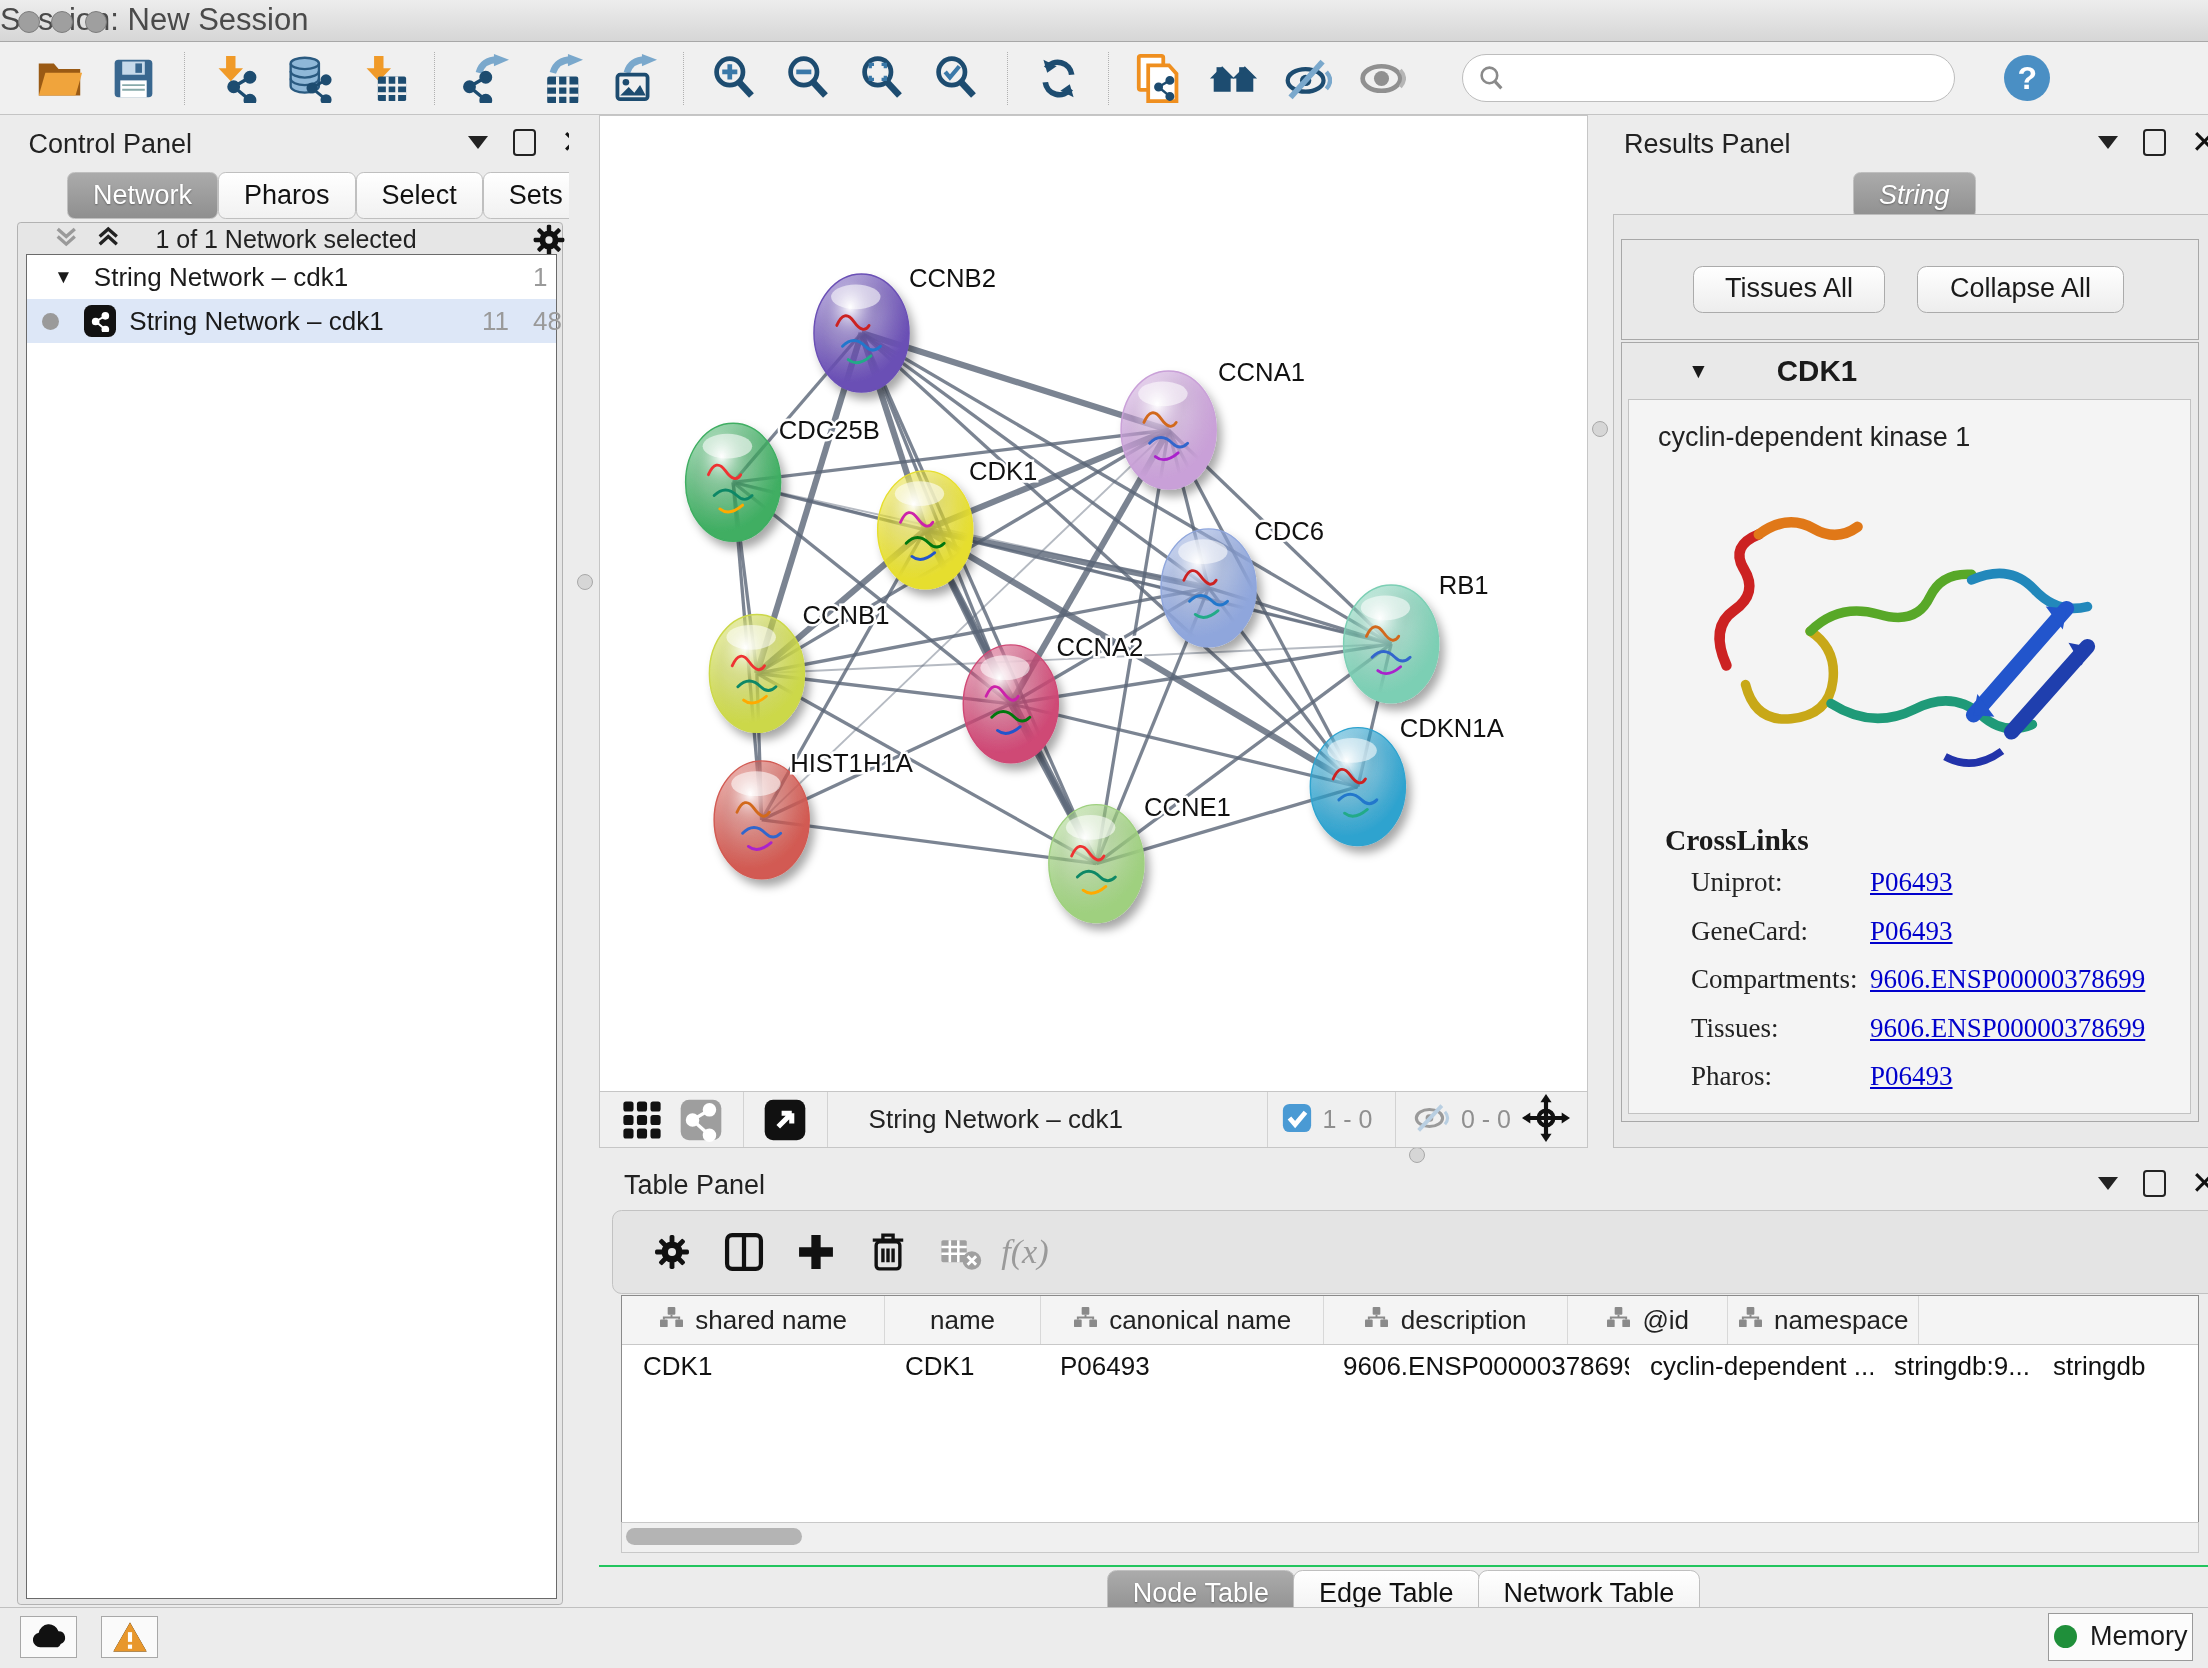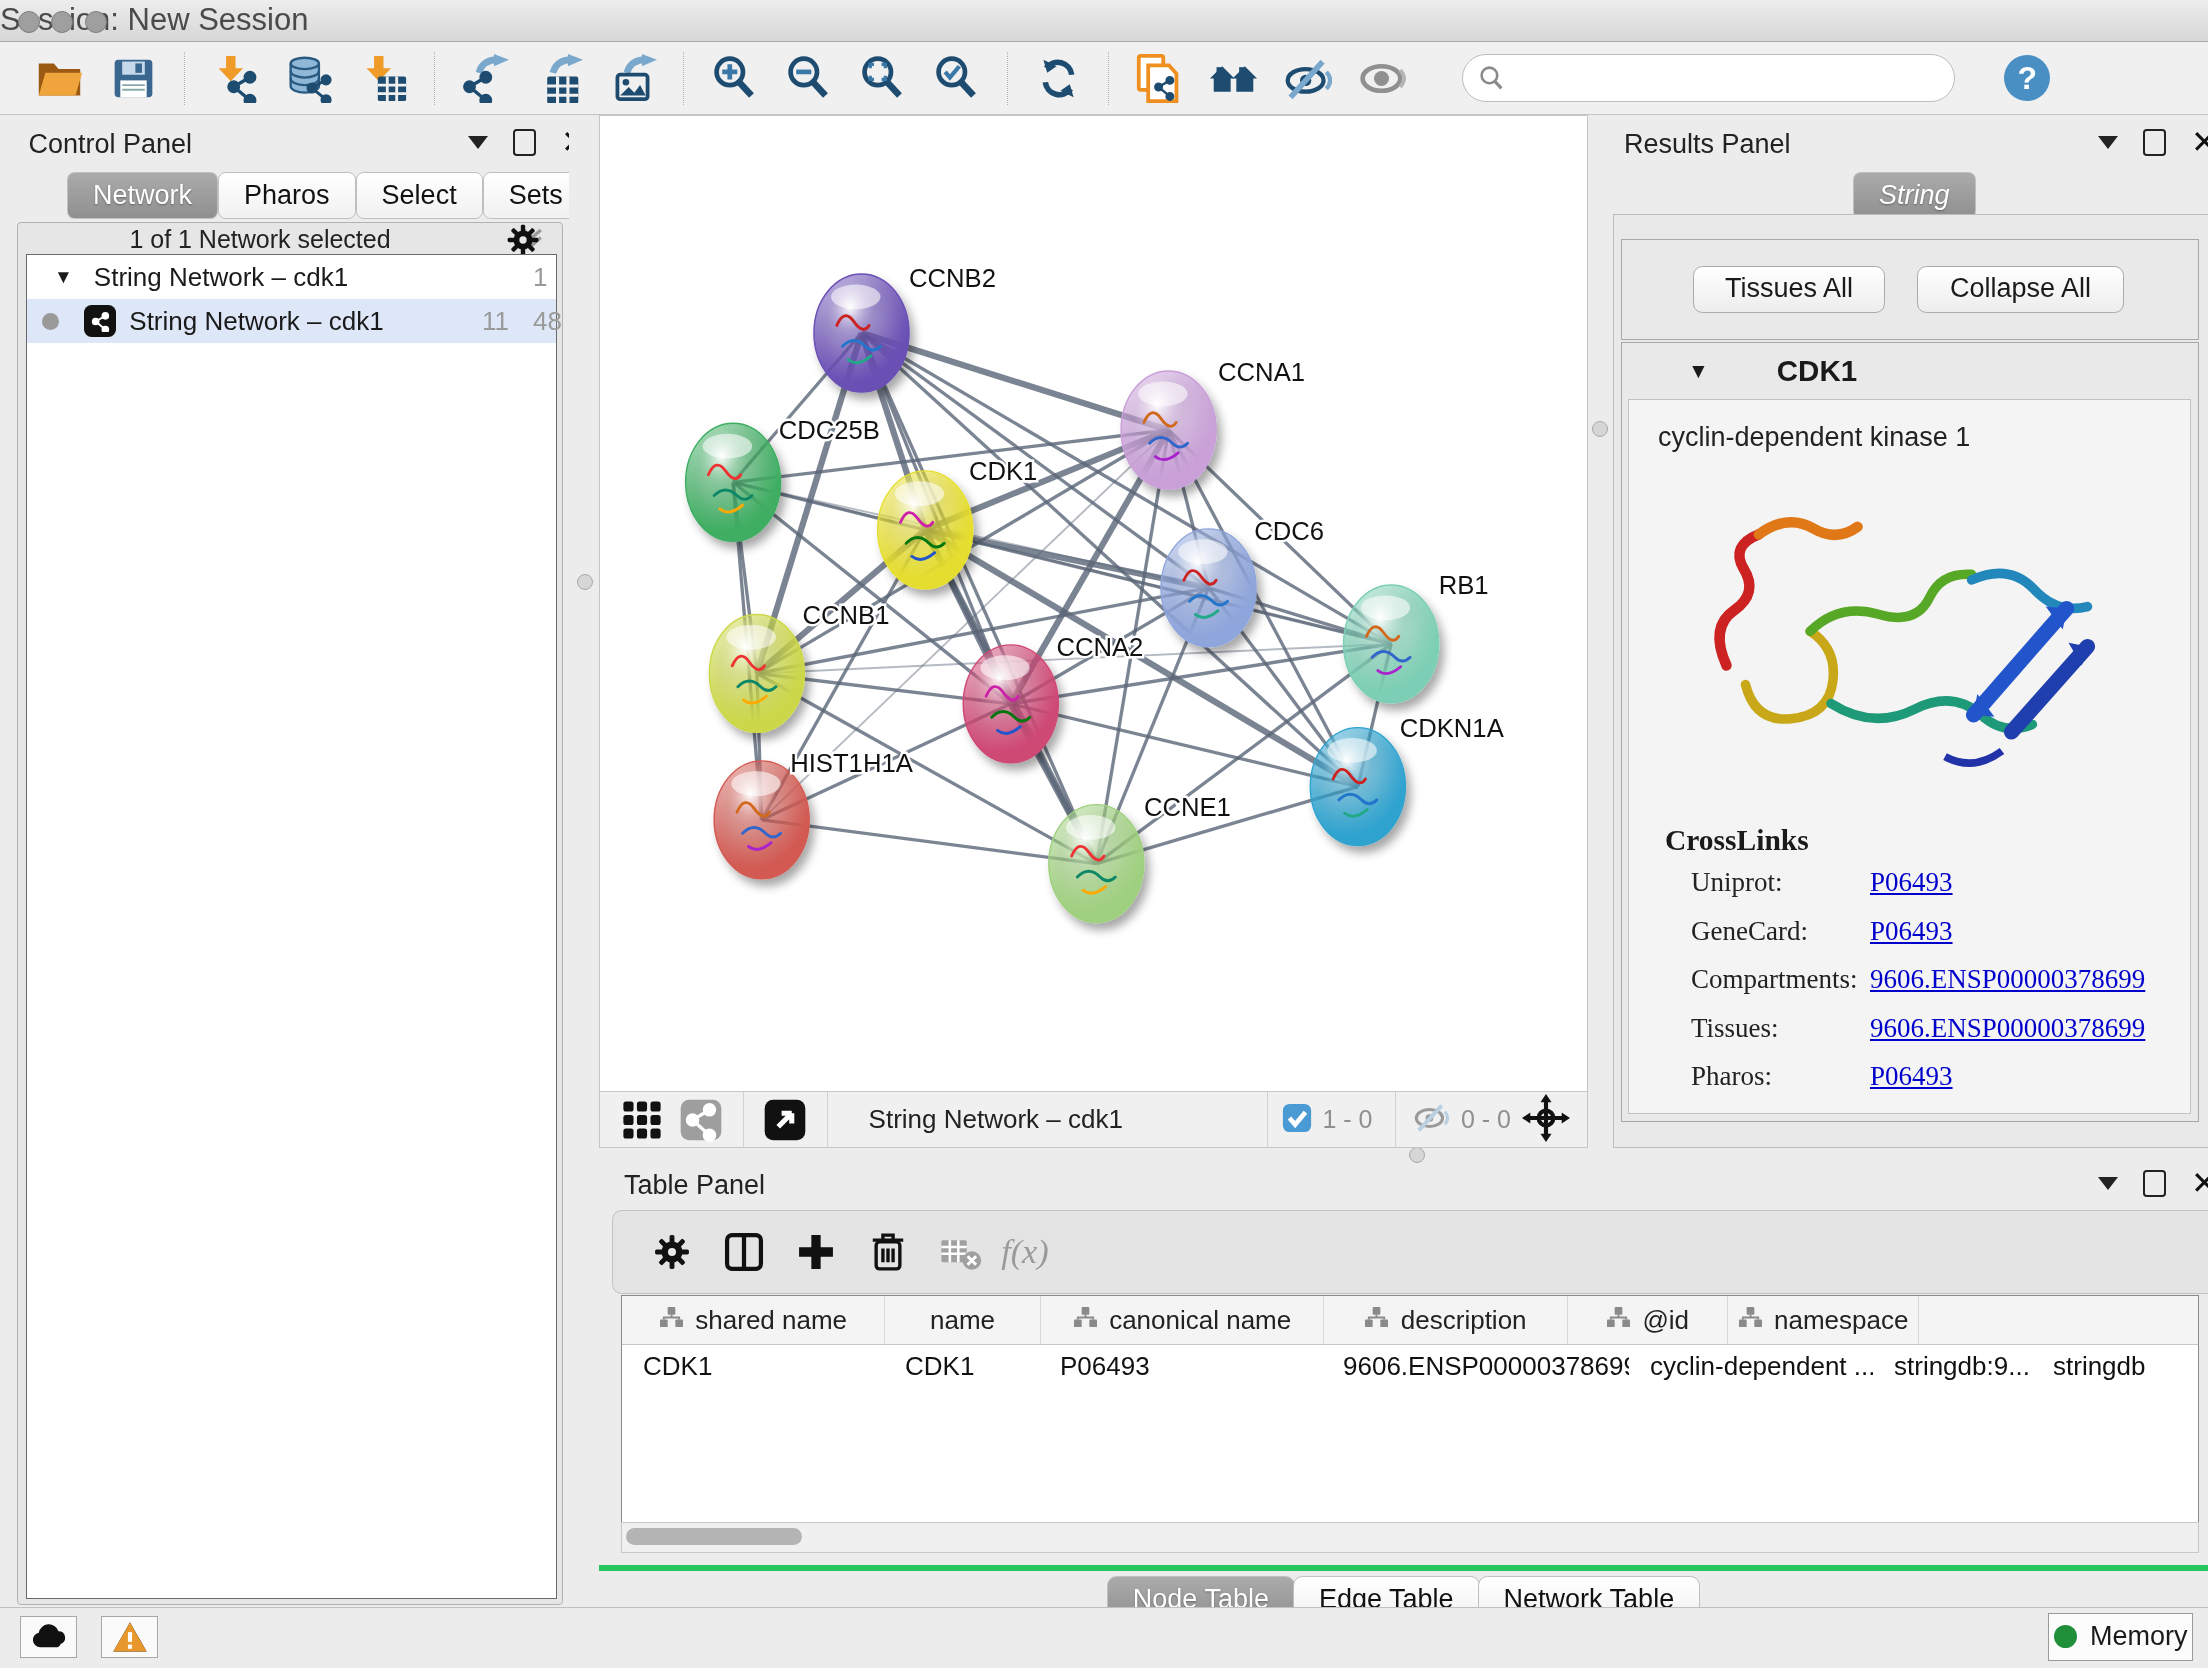--- a/index.html
+++ b/index.html
@@ -33,21 +33,21 @@
   .ic-close{font-size:32px;font-weight:bold;color:#111;line-height:23px;}
   .tab{height:45px;line-height:45px;padding:0 25px;font-size:27px;background:linear-gradient(#fff,#f1f1f1);
     border:1px solid #bfbfbf;border-radius:7.6px 7.6px 7.6px 7.6px;color:#111;}
   .tab.sel{background:linear-gradient(#ababab,#8f8f8f);color:#fff;text-shadow:0 1px 1.9px rgba(0,0,0,.35);}
   
   #cp-title{left:28.5px;top:129px;}
   #cp-icons{left:468px;top:129px;}
   #cp-tabs{left:67px;top:172px;display:flex;}
   #cp-box{left:17px;top:222px;width:544px;height:1381px;background:#e6e6e6;
     border:1px solid #b2b2b2;border-radius:3.8px;}
-  #cp-bar{left:13px;top:225px;width:533px;height:28.5px;display:flex;align-items:flex-end;flex-direction:column;}
+  #cp-bar{left:39px;top:225px;width:533px;height:28.5px;display:flex;align-items:flex-end;}
   #cp-seltext{position:absolute;left:0;width:418px;text-align:center;font-size:25px;color:#222;}
   .chev{display:inline-block;margin-left:13.3px;}
   #cp-gear{position:absolute;left:491px;top:-3.8px;}
   #cp-list{left:26px;top:254px;width:529px;height:1343px;background:#fff;border:1px solid #6a6a6a;}
   .cp-row{position:relative;height:44px;display:flex;align-items:center;font-size:26px;}
   .cp-row .cnt{position:absolute;color:#9a9a9a;}
   #row-child{background:#dde7f7;}
   .sharebox{width:32px;height:32px;background:#111;border-radius:7.6px;display:flex;
     align-items:center;justify-content:center;margin-right:13.3px;}
   .graydot{width:17px;height:17px;border-radius:50%;background:#9a9a9a;margin:0 25px 0 15px;}
@@ -88,22 +88,22 @@
   .tp-tool{width:72px;display:flex;justify-content:center;}
   #tp-table{left:621px;top:1295px;width:1576px;height:228px;background:#fff;border:1px solid #8a8a8a;
     overflow:hidden;}
   #tp-header{display:flex;height:48px;background:#f4f4f4;border-bottom:1px solid #c8c8c8;}
   .th{display:flex;align-items:center;justify-content:center;gap:11.4px;font-size:26px;color:#222;
     border-right:1px solid #d8d8d8;overflow:hidden;white-space:nowrap;flex:none;}
   #tp-row{display:flex;height:42px;align-items:center;}
   .td{font-size:26px;color:#111;padding-left:21px;overflow:hidden;white-space:nowrap;flex:none;}
   #tp-hscroll{left:621px;top:1522px;width:1576px;height:28.5px;background:#f0f0f0;border:1px solid #c8c8c8;}
   #tp-thumb{position:absolute;left:3.8px;top:4.8px;width:176px;height:17px;border-radius:8.6px;background:#b4b4b4;}
-  #tp-tabs{left:599px;top:1565px;width:1609px;height:52px;border-top:6px solid #22c55e;
-    border-bottom:1px solid #d4d4d4;display:flex;justify-content:center;align-items:flex-end;}
+  #tp-tabs{left:599px;top:1565px;width:1609px;height:52px;border-top:2px solid #22c55e;
+    border-bottom:1px solid #d4d4d4;display:flex;justify-content:center;align-items:center;}
   
   #statusbar{left:0;top:1607px;width:2208px;height:61px;background:#ececec;border-top:1px solid #c0c0c0;padding-left:19px;}
   .sb-btn{position:absolute;top:7.6px;width:55px;height:40px;background:#fafafa;border:1.9px solid #a8a8a8;
     display:flex;align-items:center;justify-content:center;}
   #memorybtn{position:absolute;left:2048px;top:4.8px;width:143px;height:46px;background:#fcfcfc;
     border:1.9px solid #9a9a9a;display:flex;align-items:center;justify-content:center;gap:13.3px;font-size:27px;}
   #memdot{width:23px;height:23px;border-radius:50%;background:#1f8f3a;}
   .serlabel{color:#222;}
 </style>
 </head>

